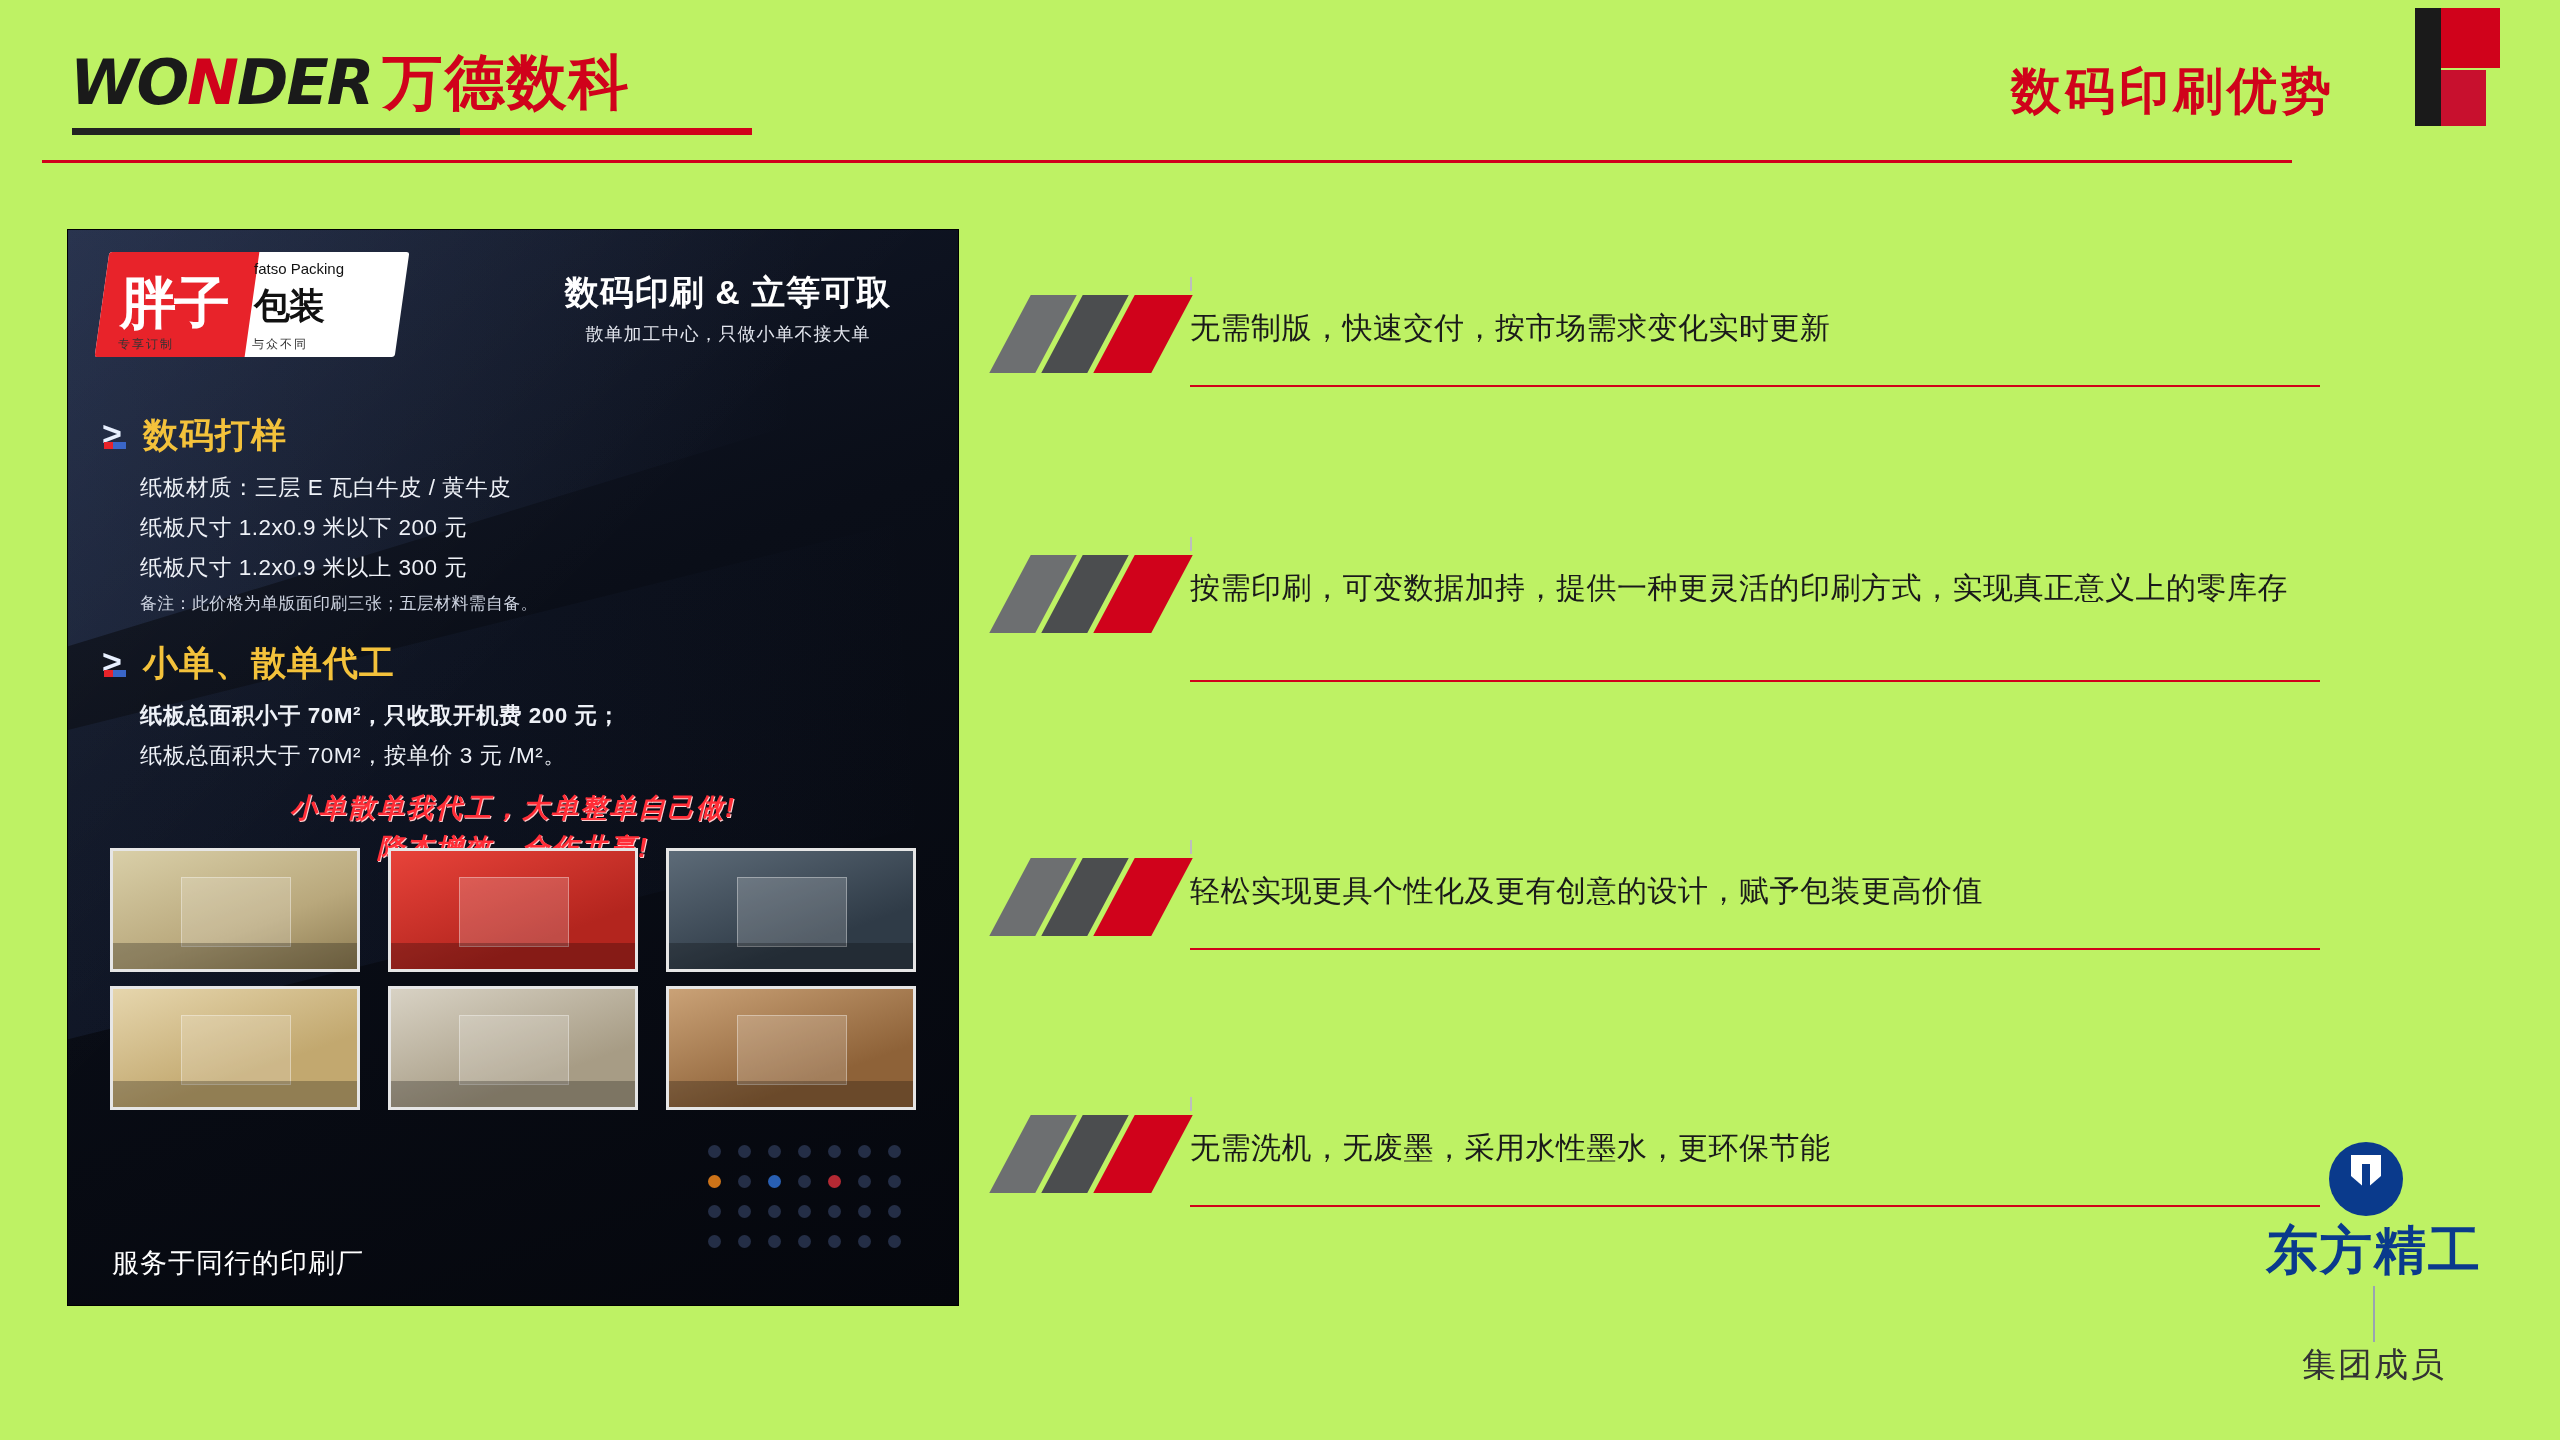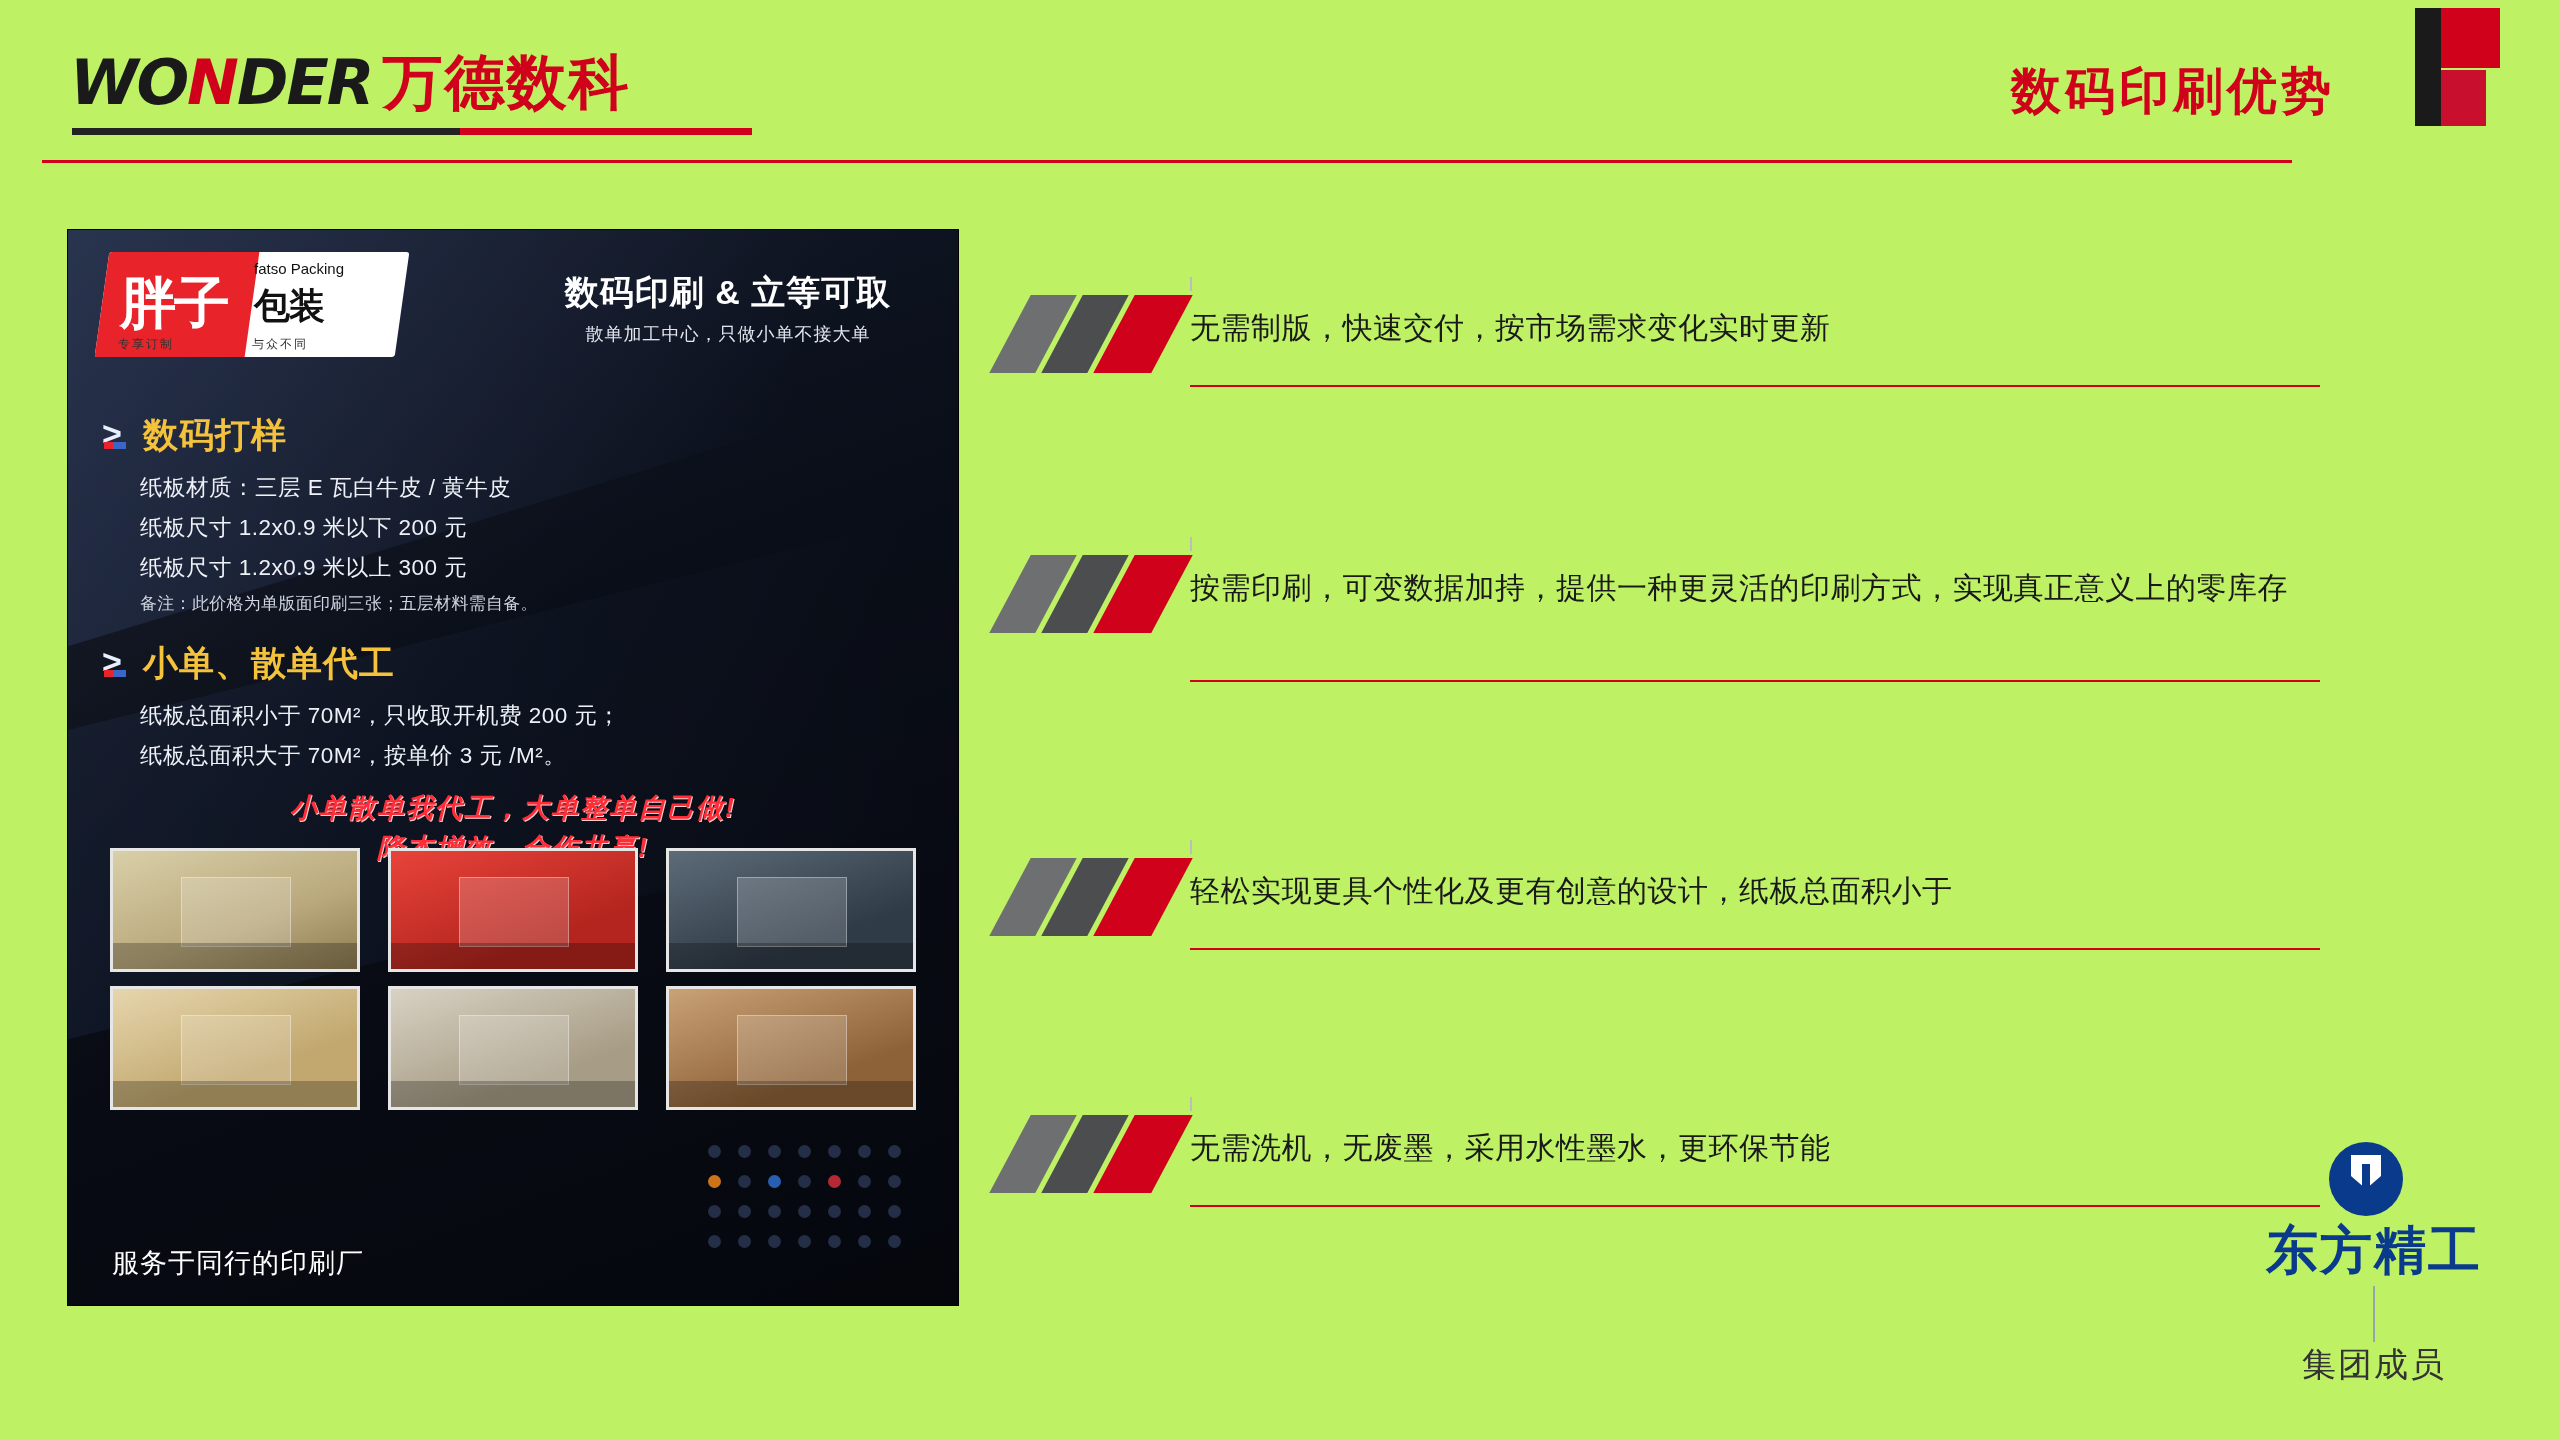--- a/index.html
+++ b/index.html
@@ -488,21 +488,21 @@
 
     <div class="arrow" style="top:186px;">&gt;</div>
     <div class="sec" style="top:182px;">数码打样</div>
     <div class="body-line" style="top:242px;">纸板材质：三层 E 瓦白牛皮 / 黄牛皮</div>
     <div class="body-line" style="top:282px;">纸板尺寸 1.2x0.9 米以下 200 元</div>
     <div class="body-line" style="top:322px;">纸板尺寸 1.2x0.9 米以上 300 元</div>
     <div class="note" style="top:362px;">备注：此价格为单版面印刷三张；五层材料需自备。</div>
 
     <div class="arrow" style="top:414px;">&gt;</div>
     <div class="sec" style="top:410px;">小单、散单代工</div>
-    <div class="body-line" style="top:470px;">纸板总面积小于 70M²，只收取开机费 200 元；</div>
+    <div class="body-line" style="top:470px;font-weight:bold;">纸板总面积小于 70M²，只收取开机费 200 元；</div>
     <div class="body-line" style="top:510px;">纸板总面积大于 70M²，按单价 3 元 /M²。</div>
 
     <div class="slogan" style="top:560px;">小单散单我代工，大单整单自己做!</div>
     <div class="slogan" style="top:600px;">降本增效，合作共赢!</div>
 
     <div class="photos">
       <div class="photo p1">
           <div class="box"></div>
           <div class="floor"></div>
         </div>
@@ -584,21 +584,21 @@
     <div class="bline" style="top:125px;"></div>
   </div>
 
   <div class="bullet" style="top:858px;">
     <div class="chev">
         <span class="c1"></span>
         <span class="c2"></span>
         <span class="c3"></span>
       </div>
     <div class="tick"></div>
-    <div class="btext">轻松实现更具个性化及更有创意的设计，纸板总面积小于</div>
+    <div class="btext">轻松实现更具个性化及更有创意的设计，赋予包装更高价值</div>
     <div class="bline" style="top:90px;"></div>
   </div>
 
   <div class="bullet" style="top:1115px;">
     <div class="chev">
         <span class="c1"></span>
         <span class="c2"></span>
         <span class="c3"></span>
       </div>
     <div class="tick"></div>

